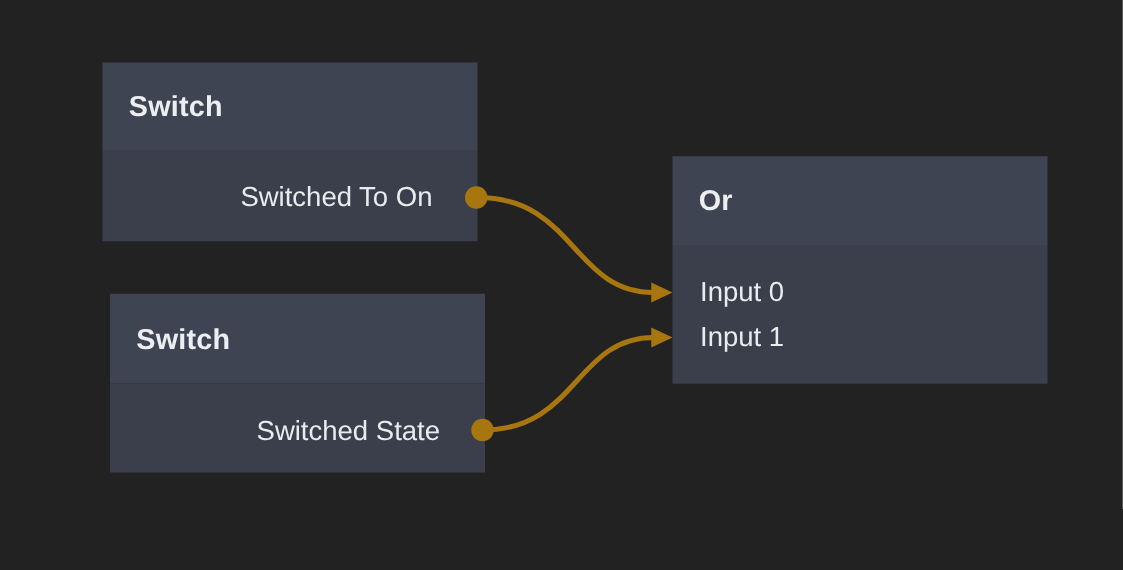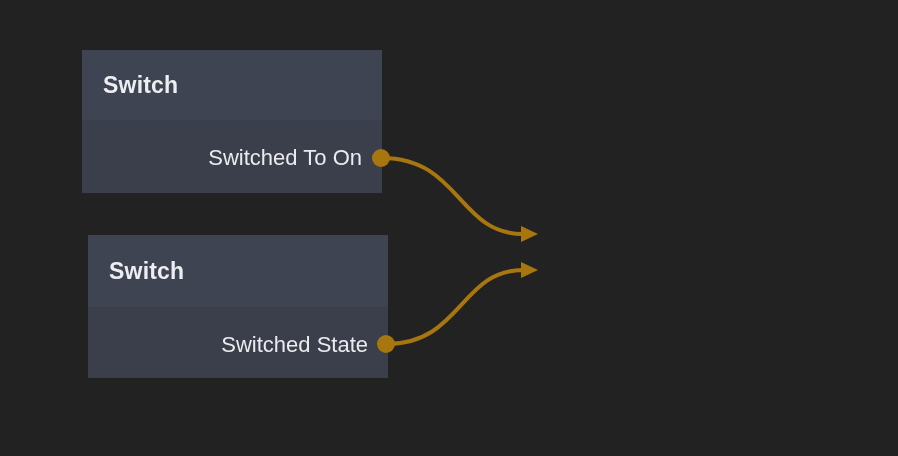--- a/index.html
+++ b/index.html
@@ -37,21 +37,21 @@
     letter-spacing: 0.2px;
   }
   .node-body {
     flex: 1 1 auto;
     background: #3a3f4b;
     padding-top: 20px;
   }
   .port-row {
     height: 36px;
     line-height: 36px;
-    padding: 0 20px;
+    padding: 0 36px;
     font-size: 22px;
     color: #e9ebee;
     white-space: nowrap;
   }
   .port-row.output { text-align: right; }
   .port-row.input  { text-align: left; padding-left: 22px; }
 
   
   #node-switch-1 { left: 82px;  top: 50px;  width: 300px; height: 143px; }
   #node-switch-1 .node-header { height: 70px; }
@@ -88,20 +88,33 @@
     <div class="node-header">
       <span class="node-title">Switch</span>
     </div>
     <div class="node-body">
       <div class="port-row output">
         <span>Switched State</span>
       </div>
     </div>
   </div>
 
+  <div class="node" id="node-or">
+    <div class="node-header">
+      <span class="node-title">Or</span>
+    </div>
+    <div class="node-body">
+      <div class="port-row input">
+        <span>Input 0</span>
+      </div>
+      <div class="port-row input">
+        <span>Input 1</span>
+      </div>
+    </div>
+  </div>
 
   <svg class="wires" width="898" height="456" viewBox="0 0 898 456">
 
     <path d="M 382 158 C 460 158, 458 234, 523 234" fill="none" stroke="#a8760e" stroke-width="4" stroke-linecap="round"></path>
     <polygon points="538,234 521,226 521,242" fill="#a8760e"></polygon>
     <circle cx="381" cy="158" r="9" fill="#a8760e"></circle>
 
     <path d="M 386 344 C 462 344, 460 270, 523 270" fill="none" stroke="#a8760e" stroke-width="4" stroke-linecap="round"></path>
     <polygon points="538,270 521,262 521,278" fill="#a8760e"></polygon>
     <circle cx="386" cy="344" r="9" fill="#a8760e"></circle>

